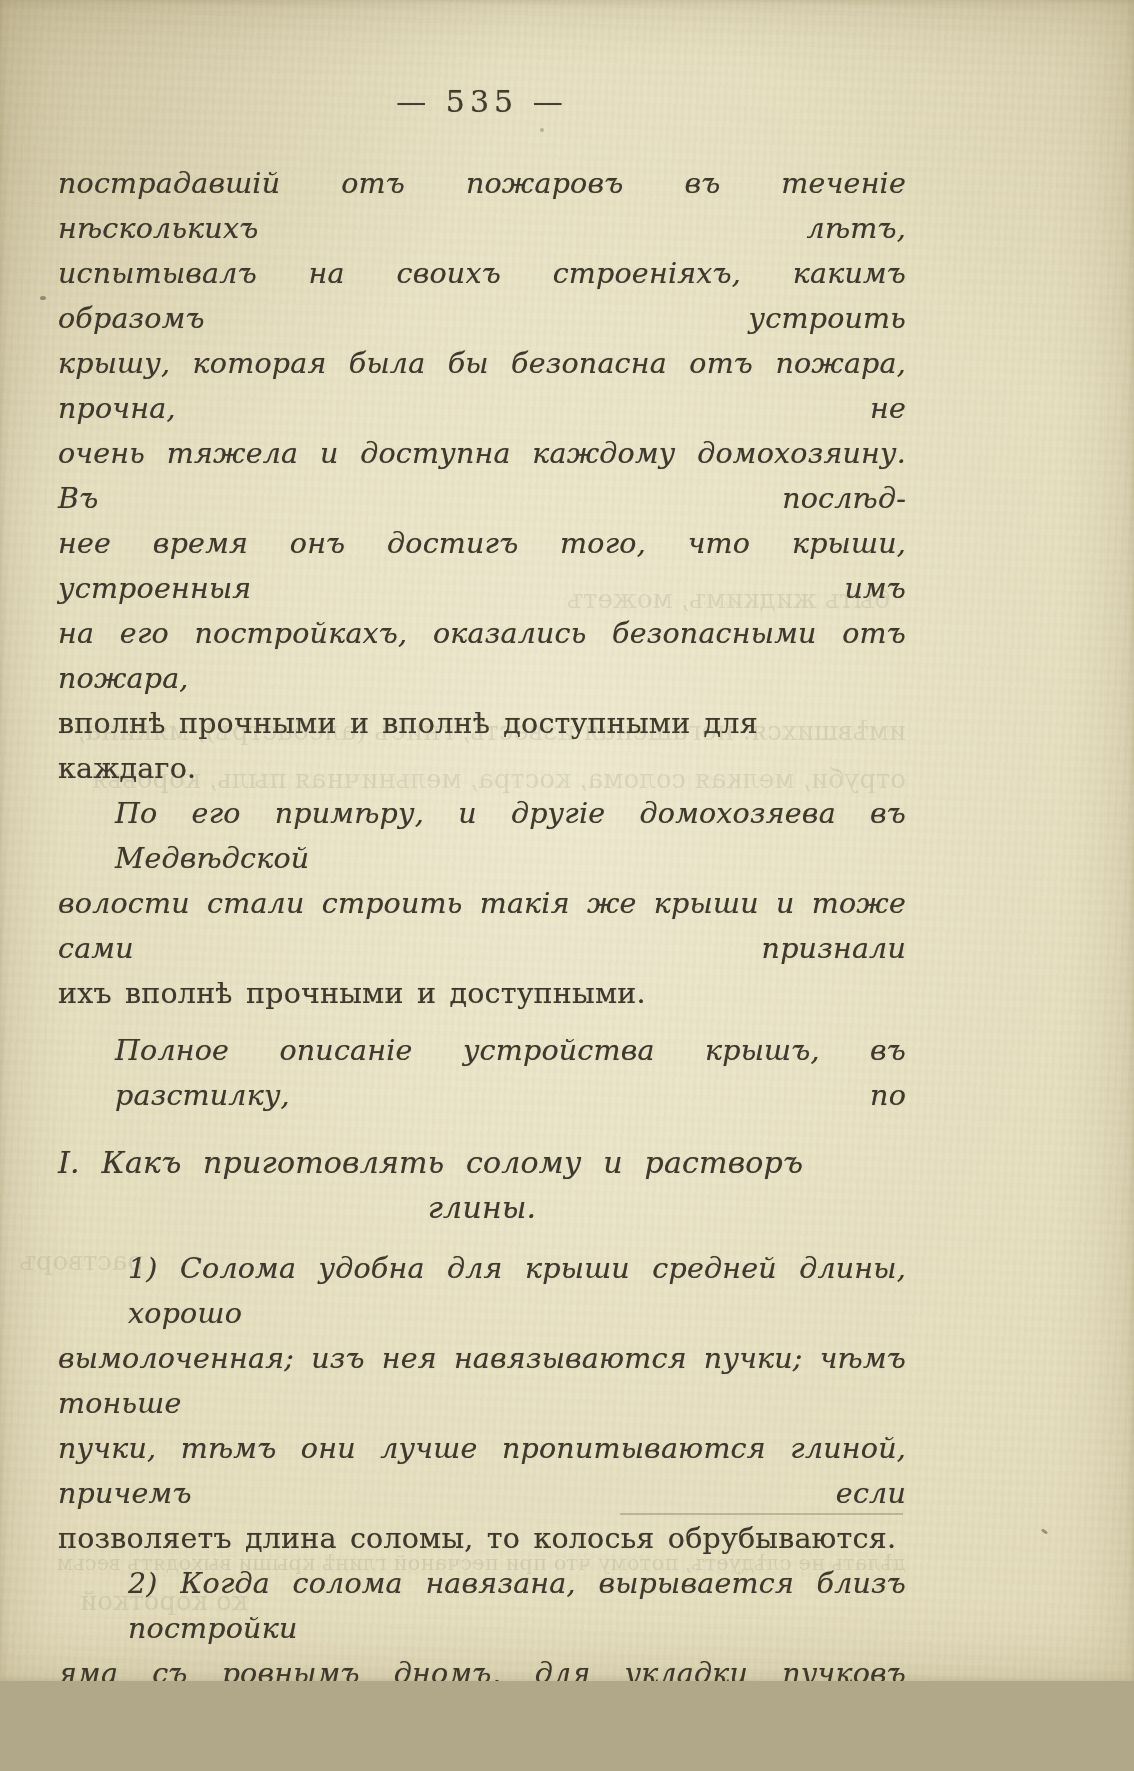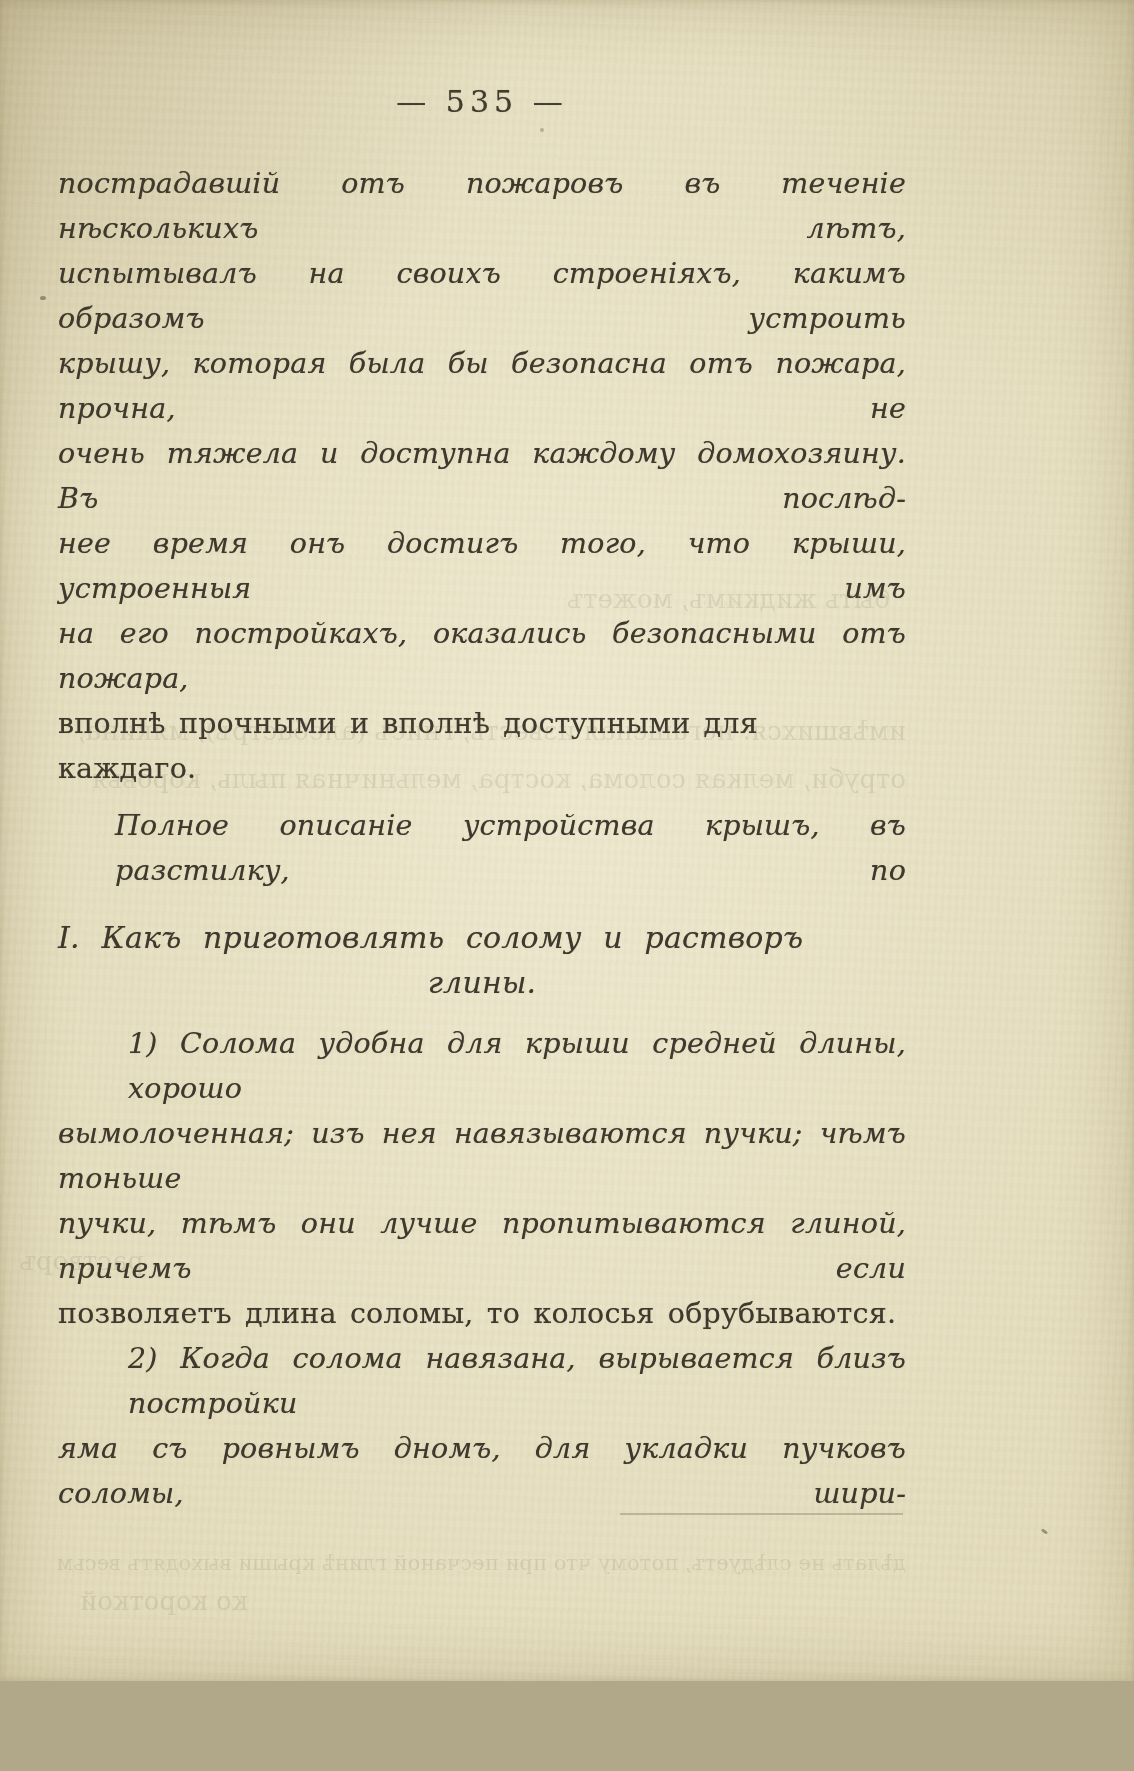--- a/index.html
+++ b/index.html
@@ -82,20 +82,25 @@
   <div class="text-block">
       <div class="block para">
         <div class="line just"><span>пострадавшій отъ пожаровъ въ теченіе нѣсколькихъ лѣтъ,</span></div>
         <div class="line just"><span>испытывалъ на своихъ строеніяхъ, какимъ образомъ устроить</span></div>
         <div class="line just"><span>крышу, которая была бы безопасна отъ пожара, прочна, не</span></div>
         <div class="line just"><span>очень тяжела и доступна каждому домохозяину. Въ послѣд-</span></div>
         <div class="line just"><span>нее время онъ достигъ того, что крыши, устроенныя имъ</span></div>
         <div class="line just"><span>на его постройкахъ, оказались безопасными отъ пожара,</span></div>
         <div class="line"><span>вполнѣ прочными и вполнѣ доступными для каждаго.</span></div>
       </div>
+      <div class="block para">
+        <div class="line just" style="padding-left: 57px;"><span>По его примѣру, и другіе домохозяева въ Медвѣдской</span></div>
+        <div class="line just"><span>волости стали строить такія же крыши и тоже сами признали</span></div>
+        <div class="line"><span>ихъ вполнѣ прочными и доступными.</span></div>
+      </div>
       <div class="block para" style="margin-top: 12px;">
         <div class="line just" style="padding-left: 57px;"><span>Полное описаніе устройства крышъ, въ разстилку, по</span></div>
       </div>
       <div class="block heading" style="margin-top: 22px; margin-bottom: 16px;">
         <div class="line center"><span class="it">I. Какъ приготовлять солому и растворъ глины.</span></div>
       </div>
       <div class="block para">
         <div class="line just" style="padding-left: 70px;"><span>1) Солома удобна для крыши средней длины, хорошо</span></div>
         <div class="line just"><span>вымолоченная; изъ нея навязываются пучки; чѣмъ тоньше</span></div>
         <div class="line just"><span>пучки, тѣмъ они лучше пропитываются глиной, причемъ если</span></div>

